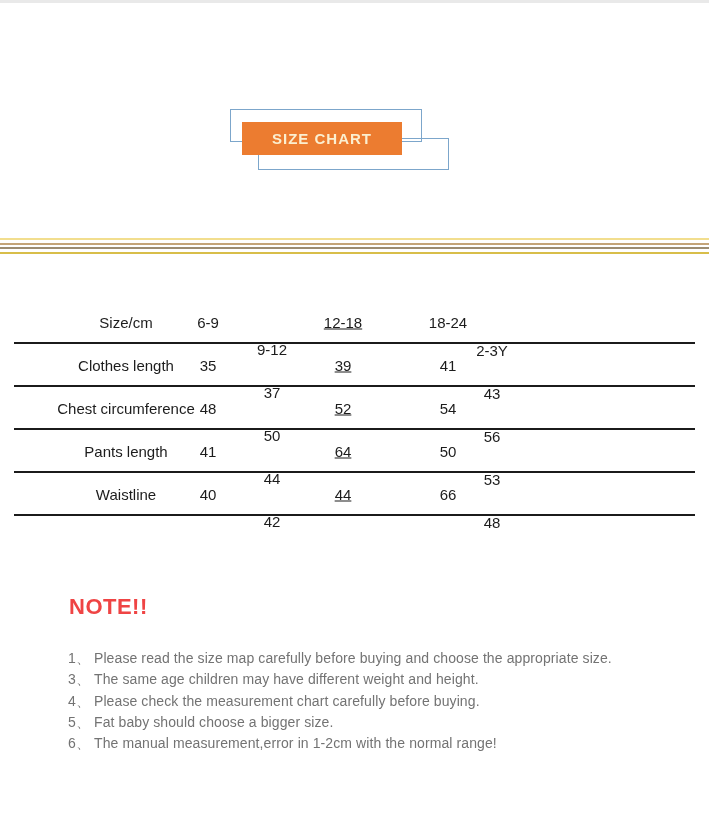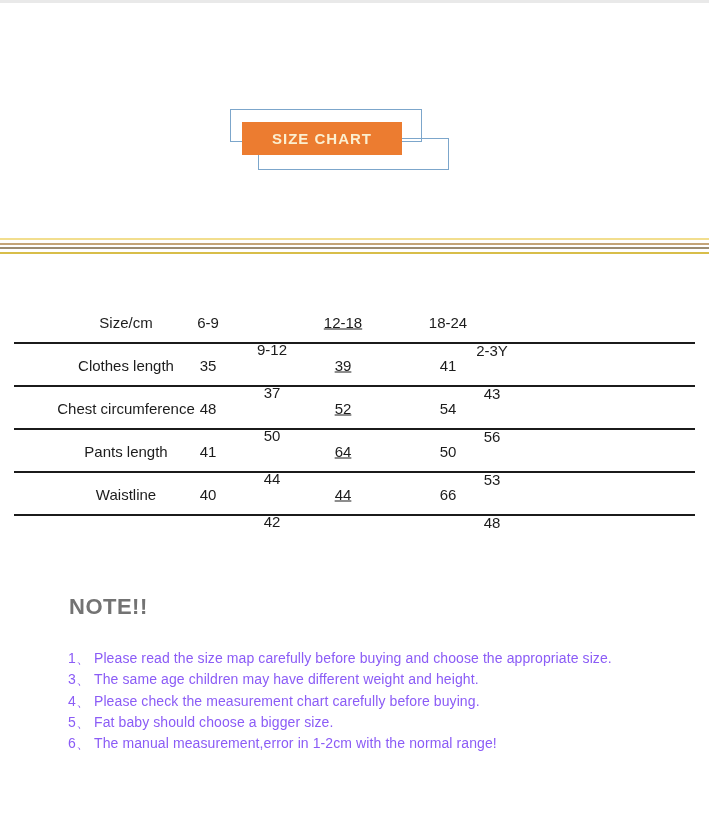--- a/index.html
+++ b/index.html
@@ -40,25 +40,25 @@
   .tc{
     position:absolute;top:50%;transform:translate(-50%,-50%);
     white-space:nowrap;font-size:15px;color:#1c1c1c;
   }
   .c0{left:112px;} .c1{left:194px;} .c2{left:258px;margin-top:27px;}
   .c3{left:329px;text-decoration:underline;} .c4{left:405px;margin-left:29px;} .c5{left:478px;margin-top:28px;}
 
   
   .note-heading{
     left:69px;top:594px;
-    color:#737373;font-size:22px;font-weight:700;letter-spacing:0.5px;
+    color:#ef4444;font-size:22px;font-weight:700;letter-spacing:0.5px;
   }
   .note-list{left:68px;top:648px;width:580px;}
   .note-item{
-    font-size:14px;line-height:21.3px;color:#8b5cf6;
+    font-size:14px;line-height:21.3px;color:#737373;
     white-space:nowrap;letter-spacing:0.1px;
   }
 </style>
 </head>
 <body>
 
 <div class="abs top-strip"></div>
 
 <div class="abs blue-outline banner-back"></div>
 <div class="abs blue-outline banner-front"></div>

